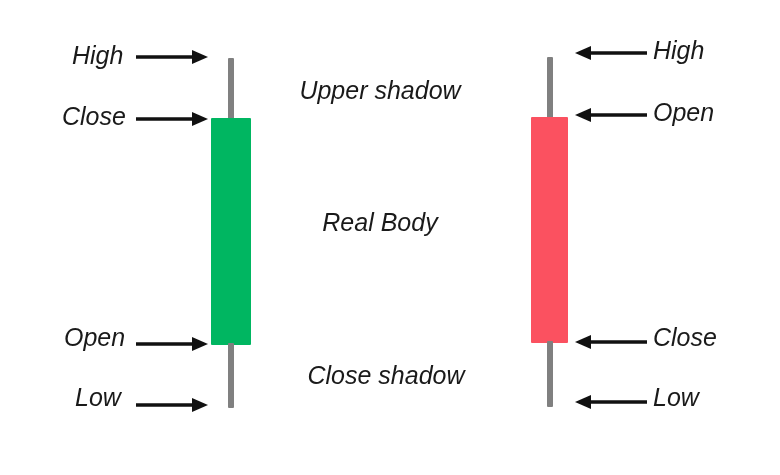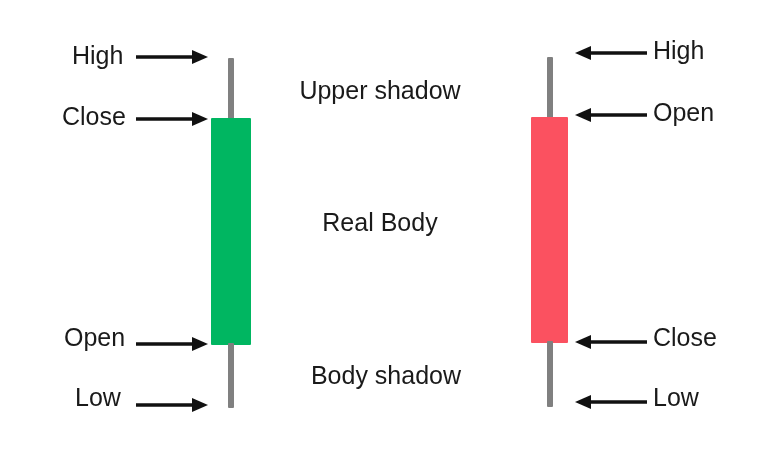--- a/index.html
+++ b/index.html
@@ -9,20 +9,21 @@
   }
   body {
     font-family: "Liberation Sans", sans-serif;
   }
   #canvas {
     position: relative;
     width: 780px;
     height: 460px;
     background: #ffffff;
     overflow: hidden;
+    font-style: italic;
   }
   .label {
     position: absolute;
     font-family: "Liberation Sans", sans-serif;
     font-size: 25px;
     font-weight: 400;
     color: #1a1a1a;
     white-space: nowrap;
     line-height: 1;
   }
@@ -77,21 +78,21 @@
   <div class="label label-left-aligned" style="left:75px; top:385px;">Low</div>
   <svg class="arrow" style="left:136px; top:395px; width:72px; height:20px;" viewBox="0 0 72 20">
     <line x1="0" y1="10" x2="58" y2="10" stroke="#111111" stroke-width="3.5"></line>
     <polygon points="56,3 72,10 56,17" fill="#111111"></polygon>
   </svg>
 
   <div class="label label-center" style="left:380px; top:78px;">Upper shadow</div>
 
   <div class="label label-center" style="left:380px; top:210px;">Real Body</div>
 
-  <div class="label label-center" style="left:386px; top:363px;">Body shadow</div>
+  <div class="label label-center" style="left:386px; top:363px;">Close shadow</div>
 
   <div class="candle-wick" style="left:547px; top:57px; width:6px; height:62px;"></div>
 
   <div class="candle-body" style="left:531px; top:117px; width:37px; height:226px; background:#fb5160;"></div>
 
   <div class="candle-wick" style="left:547px; top:341px; width:6px; height:66px;"></div>
 
   <svg class="arrow" style="left:575px; top:43px; width:72px; height:20px;" viewBox="0 0 72 20">
     <line x1="14" y1="10" x2="72" y2="10" stroke="#111111" stroke-width="3.5"></line>
     <polygon points="16,3 0,10 16,17" fill="#111111"></polygon>

